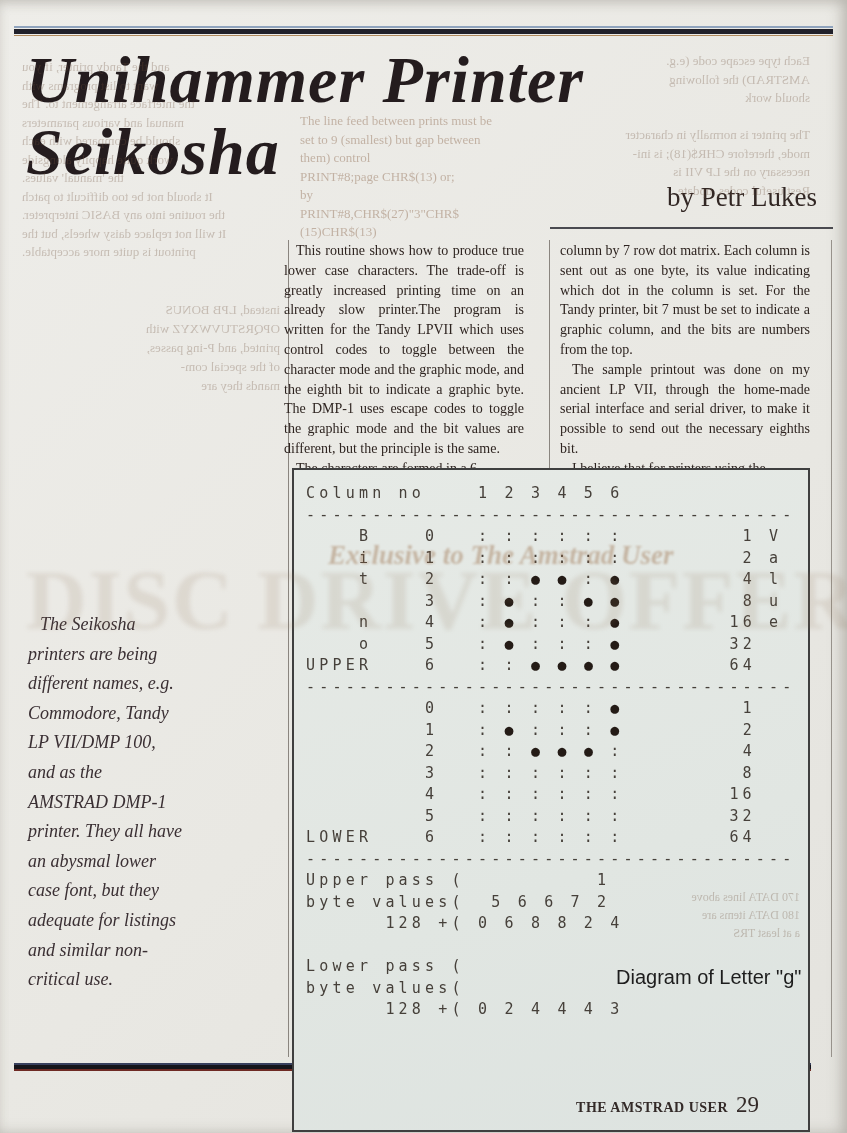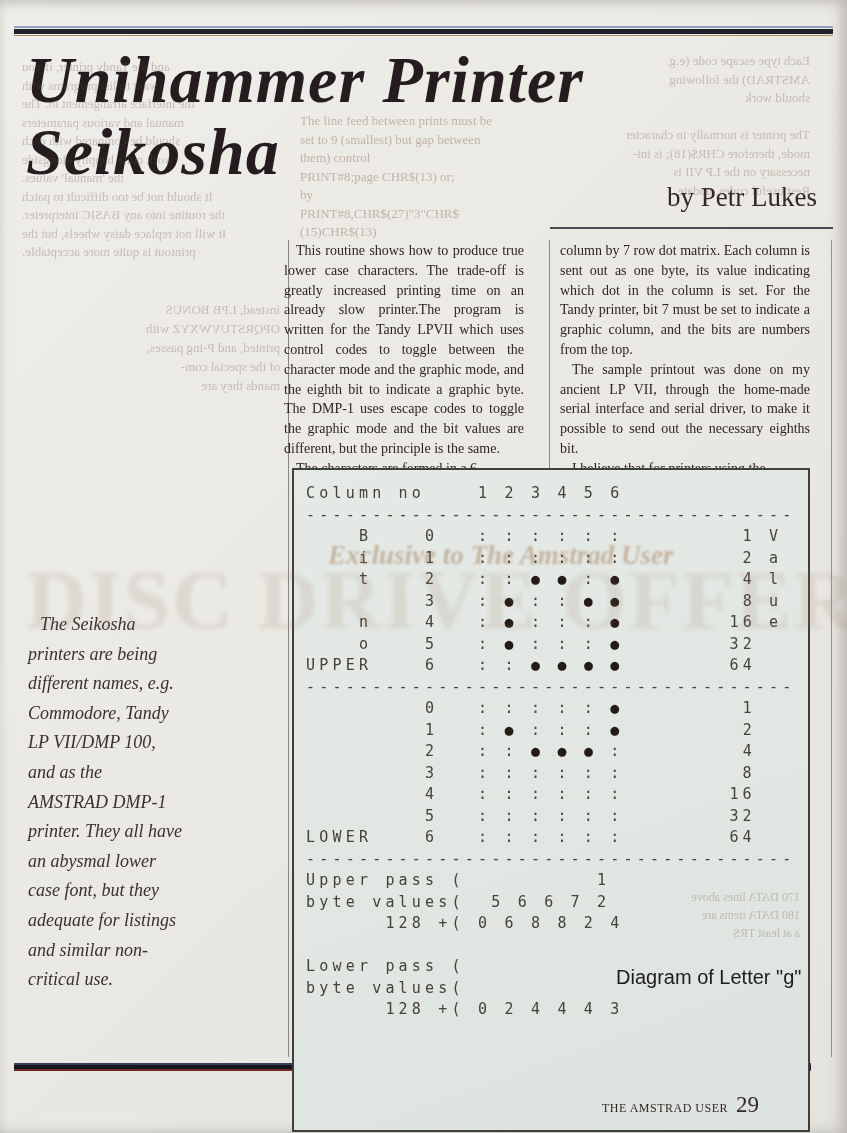--- a/index.html
+++ b/index.html
@@ -44,21 +44,21 @@
         background:linear-gradient(160deg,#e6eae6 0%,#e1e6e2 60%,#dde3e0 100%);
         border:2px solid #3f3f3f; box-sizing:border-box; z-index:1;}
   .dbox pre{margin:0; padding:13px 0 0 12px; font-family:"DejaVu Sans Mono", monospace;
             font-size:15px; line-height:21.5px; letter-spacing:4.2px; color:#46403a;
             white-space:pre;}
   .dbox pre b.dot{font-weight:normal; color:#241b16;}
   .caption{left:616px; top:966px; width:200px; font-family:"Liberation Sans", sans-serif;
            font-size:20px; color:#1d1d1d; z-index:7;}
   
   .footer{top:1092px; right:88px; color:#332a28; z-index:2;}
-  .footer .mag{font-size:12px; letter-spacing:.5px; font-weight:normal;}
+  .footer .mag{font-size:14px; letter-spacing:.5px; font-weight:bold;}
   .footer .num{font-size:23px; margin-left:8px; font-weight:normal;text-align:right;}
   
   .ghost{color:rgba(125,85,55,.38); filter:blur(.7px); z-index:5; pointer-events:none;}
   .ghost .ln{white-space:nowrap; overflow:hidden;}
   .mirror{transform:scaleX(-1); color:rgba(110,78,60,.30);}
   .g-lefttop{left:22px; top:58px; width:256px; font-size:13px; line-height:18.5px; text-align:right;}
   .g-midtop{left:300px; top:112px; width:244px; font-size:13px; line-height:18.5px;}
   .g-righttop{left:560px; top:52px; width:250px; font-size:13px; line-height:18.5px;}
   .g-leftmid{left:55px; top:300px; width:225px; font-size:13px; line-height:19px;}
   .g-boxright{left:590px; top:888px; width:210px; font-size:12px; line-height:18px; z-index:6;}

